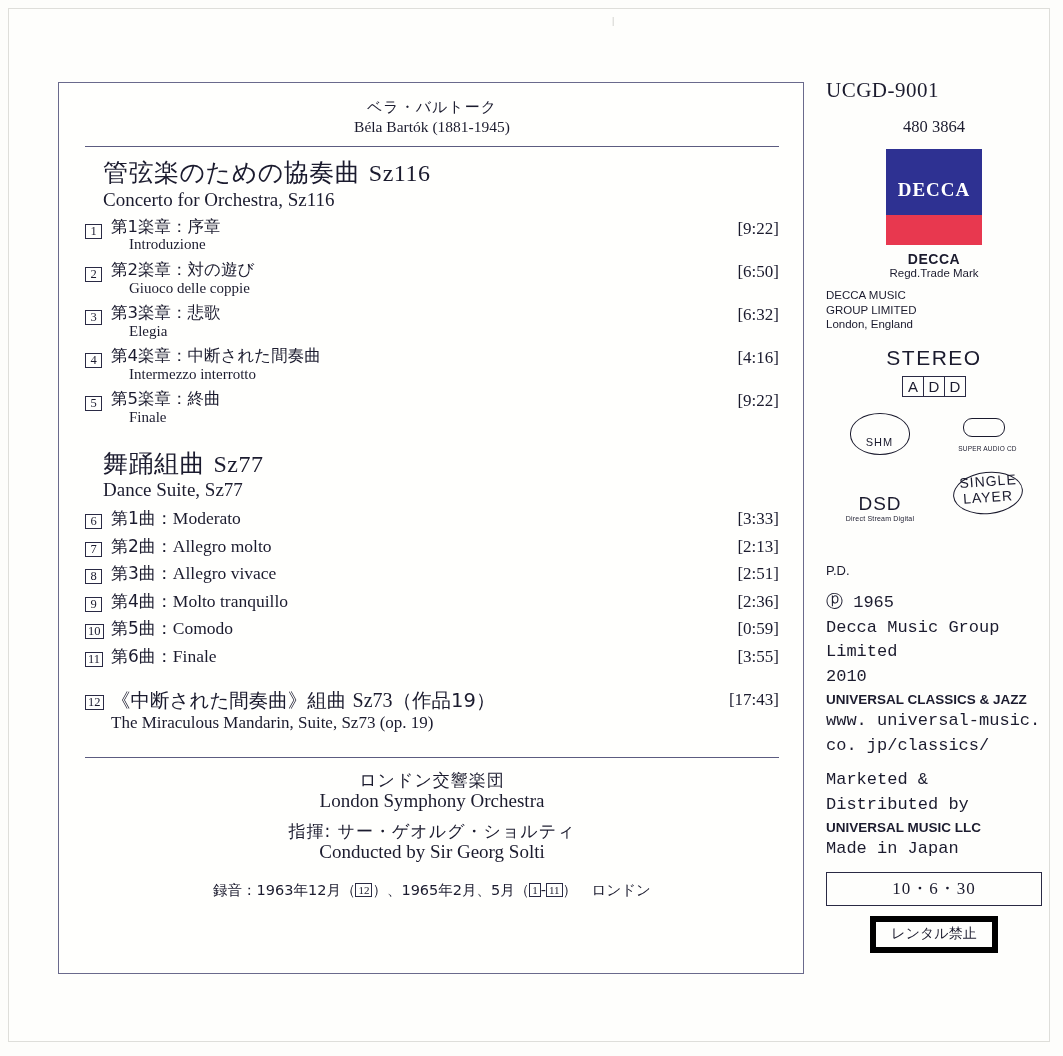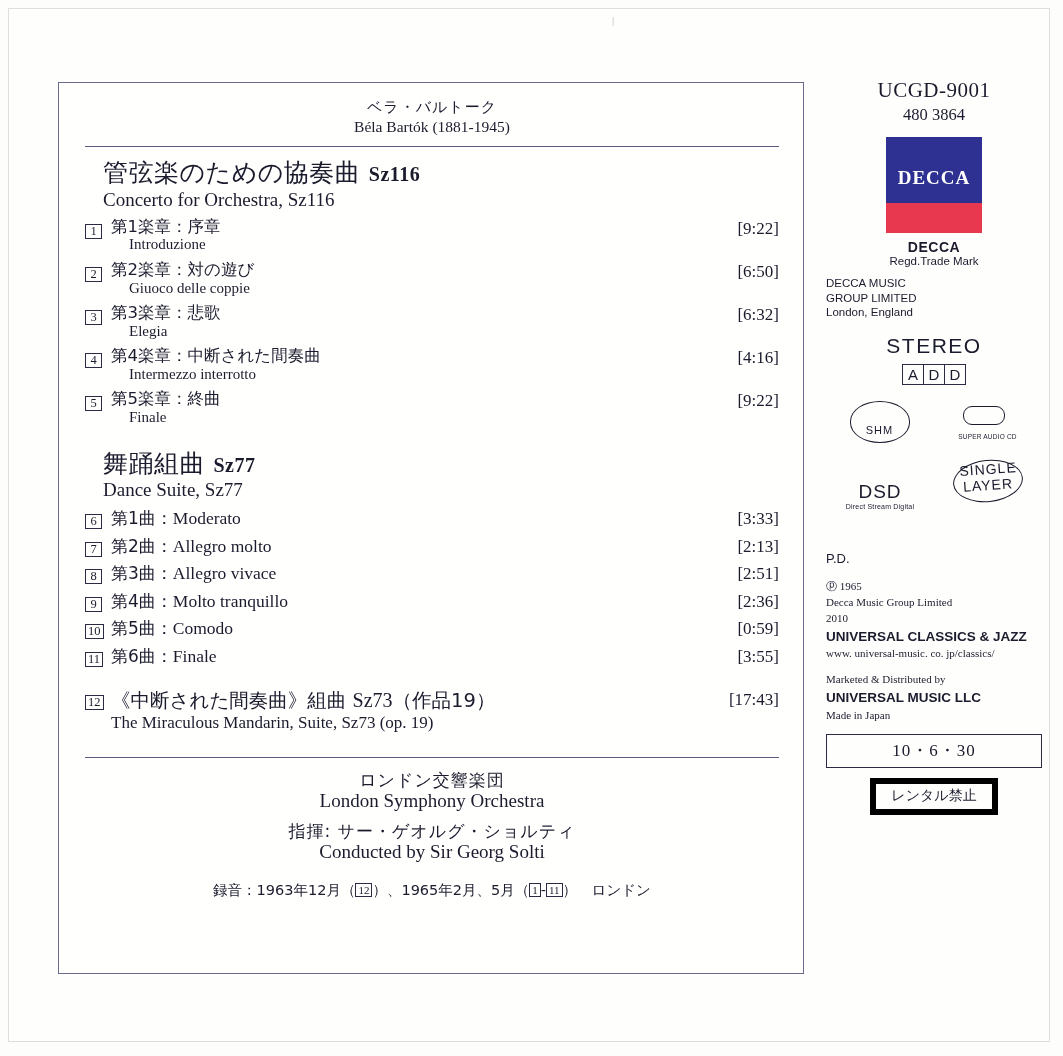--- a/index.html
+++ b/index.html
@@ -72,22 +72,21 @@
     padding-left: 18px;
   }
   .work .jp {
     font-family: "DejaVu Sans", sans-serif;
     font-size: 25px;
     letter-spacing: 0.5px;
     line-height: 1.15;
   }
   .work .jp .sz {
     font-family: "Liberation Serif", serif;
-    font-size: 20px;
-    font-weight: bold;
+    font-size: 24px;
   }
   .work .en {
     font-size: 19px;
     line-height: 1.2;
     margin-top: 1px;
   }
   table.tracks {
     width: 100%;
     border-collapse: collapse;
   }
@@ -184,22 +183,22 @@
   
   .right {
     position: absolute;
     left: 826px;
     top: 78px;
     width: 216px;
   }
   .cat-no {
     font-size: 21px;
     letter-spacing: 0.5px;
-    text-align: center;
-    margin-bottom: 2px;
+    text-align: left;
+    margin-bottom: 14px;
   }
   .cat-sub {
     font-size: 16.5px;
     text-align: center;
     margin-bottom: 12px;
   }
   .decca-logo {
     width: 96px;
     height: 96px;
     margin: 0 auto 6px auto;
@@ -344,21 +343,21 @@
     border: 1.5px solid #1b1b2e;
     border-radius: 50%;
     transform: rotate(-6deg);
   }
   .legal {
     margin-top: 40px;
     font-family: "Liberation Sans", sans-serif;
     font-size: 13px;
     line-height: 1.45;
   }
-  .legal .serif { font-family: Liberation Serif, serif; font-size: 11px; }
+  .legal .serif { font-family: Liberation Mono, monospace; font-size: 17px; }
   .legal .big { font-family: "Liberation Sans", sans-serif; font-size: 13.5px; }
   .legal .uc { font-weight: bold; }
   .legal .spacer { height: 10px; }
   .date-box {
     margin-top: 10px;
     border: 1px solid #2a2a44;
     text-align: center;
     font-family: Liberation Serif, serif;
     font-size: 17px;
     padding: 4px 0 5px 0;

